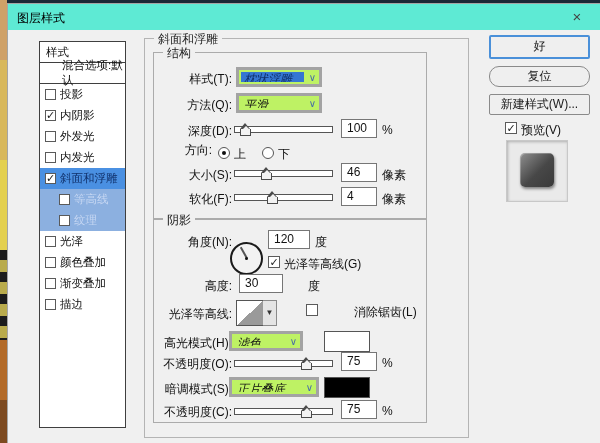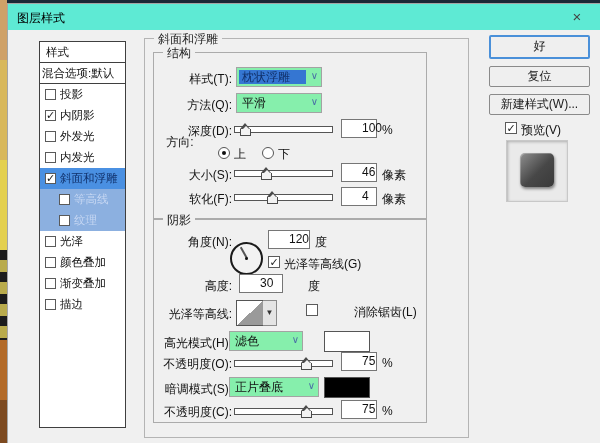--- a/index.html
+++ b/index.html
@@ -24,47 +24,47 @@
   .titlebar{position:absolute;left:0;top:0;width:100%;height:26px;background:#5eead4;}
   .title{position:absolute;left:9px;top:6px;color:#000;}
   .close{position:absolute;left:553px;top:2px;width:32px;height:22px;text-align:center;
     line-height:22px;font-size:15px;color:#444;cursor:default;}
 
   
   #sidebar{position:absolute;left:31px;top:37px;width:87px;height:387px;box-sizing:border-box;
     background:#fff;border:1px solid #3f3f3f;font-size:11.5px;}
   .sb-h{height:20px;line-height:20px;padding-left:6px;border-bottom:1px solid #3f3f3f;}
   .sb-row{height:21px;display:flex;align-items:center;gap:4px;padding-left:5px;box-sizing:border-box;}
-  .sb-row.first{border-bottom:1px solid #3f3f3f;padding-left:2px;}
+  .sb-row.first{border-bottom:1px solid #3f3f3f;padding-left:22px;}
   .sb-row.sel{background:#4a90e2;color:#10306a;}
   .sb-row.sub{background:#8cb0e0;color:#c5d6f2;padding-left:19px;}
   .cb{width:11px;height:11px;background:#fff;border:1px solid #5a5a5a;box-sizing:border-box;
     flex:0 0 auto;font-size:11px;line-height:9px;text-align:center;color:#1a1a1a;}
   .cb-abs{position:absolute;width:12px;height:12px;background:#fff;border:1px solid #5a5a5a;
     box-sizing:border-box;font-size:11px;line-height:10px;text-align:center;color:#1a1a1a;}
 
   
   .gbox{position:absolute;border:1px solid #ababab;}
   .leg{position:absolute;top:-8px;left:9px;background:#f0f0f0;padding:0 4px;color:#222;white-space:nowrap;}
 
   
   .rl{position:absolute;width:84px;left:140px;text-align:right;color:#111;white-space:nowrap;}
   .unit{position:absolute;color:#111;white-space:nowrap;}
   .lbl{position:absolute;color:#111;white-space:nowrap;}
 
   
-  .dd{position:absolute;height:20px;background:#86efac;border:1px solid #a3a3a3;box-sizing:border-box;}
+  .dd{position:absolute;height:20px;background:#bef264;border:3px solid #a3a3a3;box-sizing:border-box;font-style:italic;}
   .ddv{position:absolute;left:2px;top:2px;right:15px;bottom:2px;padding:0 3px;line-height:14px;
     white-space:nowrap;overflow:hidden;}
   .ddv.hl{background:#3576d2;color:#10306a;}
   .dda{position:absolute;right:3px;top:2px;font-size:10px;color:#4a6fa5;}
 
   
   .vbox{position:absolute;width:36px;height:19px;background:#fff;border:1px solid #767676;
-    box-sizing:border-box;line-height:17px;padding-left:20px;}
+    box-sizing:border-box;line-height:17px;padding-left:5px;}
 
   
   .track{position:absolute;width:97px;height:5px;background:#fff;border:1px solid #555;box-sizing:content-box;}
   .sthumb{position:absolute;top:2px;width:9px;height:6px;background:#f2f2f2;border:1px solid #4a4a4a;border-top:none;}
   .sthumb:before{content:"";position:absolute;left:-1px;top:-6px;width:0;height:0;
     border-left:5.5px solid transparent;border-right:5.5px solid transparent;border-bottom:6px solid #4a4a4a;}
   .sthumb:after{content:"";position:absolute;left:1.5px;top:-3px;width:0;height:0;
     border-left:3px solid transparent;border-right:3px solid transparent;border-bottom:3px solid #f2f2f2;}
 
   
@@ -190,21 +190,21 @@
     <span class="dda">∨</span>
   </div>
 
   <span class="rl" style="top:119px;">深度(D):</span>
   <div class="track" style="left:226px;top:122px;">
     <div class="sthumb" style="left:5px;"></div>
   </div>
   <div class="vbox" style="left:333px;top:115px;">100</div>
   <span class="unit" style="left:374px;top:119px;">%</span>
 
-  <span class="rl" style="top:130px;width:64px;text-align:center;">方向:</span>
+  <span class="rl" style="top:138px;width:64px;">方向:</span>
   <span class="radio on" style="left:210px;top:143px;"></span>
   <span class="lbl" style="left:226px;top:142px;">上</span>
   <span class="radio" style="left:254px;top:143px;"></span>
   <span class="lbl" style="left:270px;top:142px;">下</span>
 
   <span class="rl" style="top:163px;">大小(S):</span>
   <div class="track" style="left:226px;top:166px;">
     <div class="sthumb" style="left:26px;"></div>
   </div>
   <div class="vbox" style="left:333px;top:159px;">46</div>
@@ -264,21 +264,21 @@
   <div class="swatch" style="left:316px;top:373px;background:#000000;"></div>
 
   <span class="rl" style="top:400px;">不透明度(C):</span>
   <div class="track" style="left:226px;top:404px;">
     <div class="sthumb" style="left:66px;"></div>
   </div>
   <div class="vbox" style="left:333px;top:396px;">75</div>
   <span class="unit" style="left:374px;top:400px;">%</span>
 
   <div class="btn ok" style="top:31px;">好</div>
-  <div class="btn" style="top:62px;">复位</div>
+  <div class="btn" style="top:62px;border-radius:10px;">复位</div>
   <div class="btn" style="top:90px;">新建样式(W)...</div>
   <span class="cb-abs" style="left:497px;top:118px;">✓</span>
   <span class="lbl" style="left:513px;top:118px;">预览(V)</span>
   <div class="pvbox">
     <div class="pvsq"></div>
   </div>
 
 </div>
 
 </body></html>

